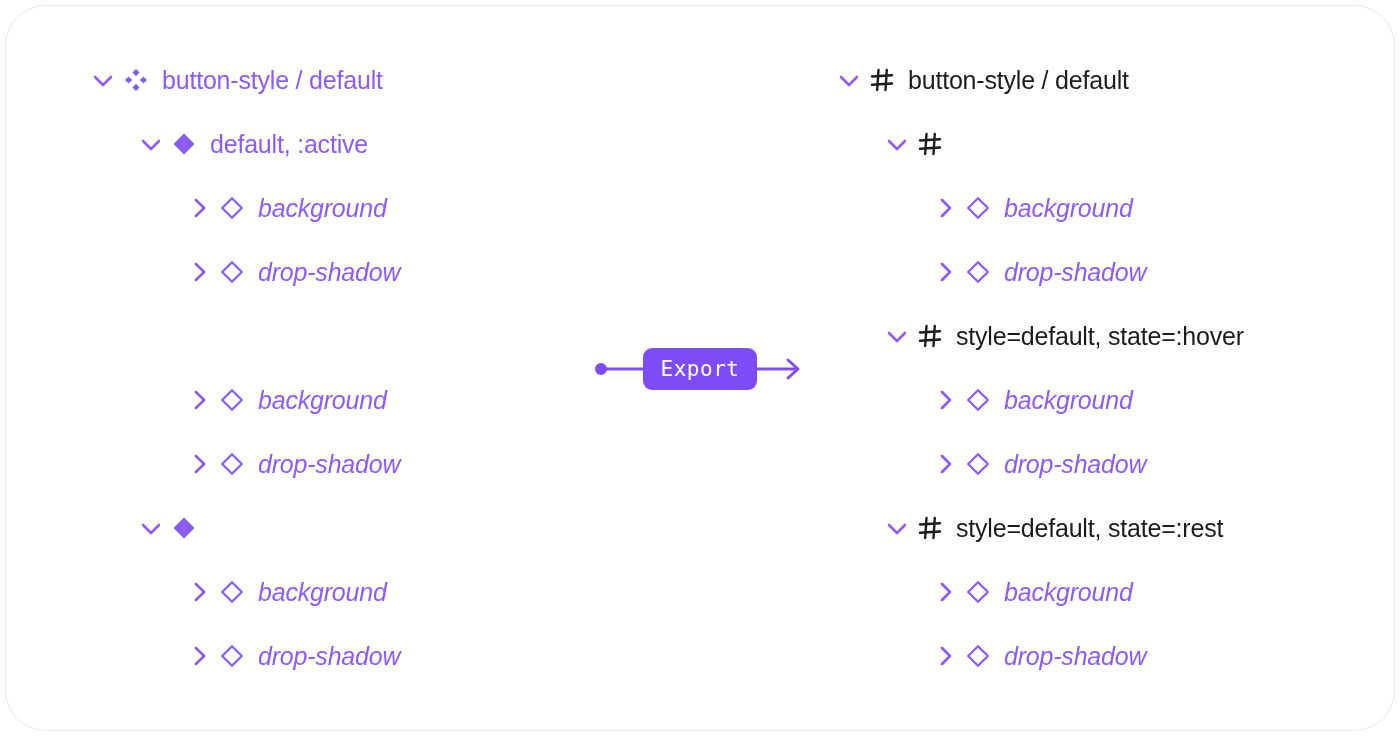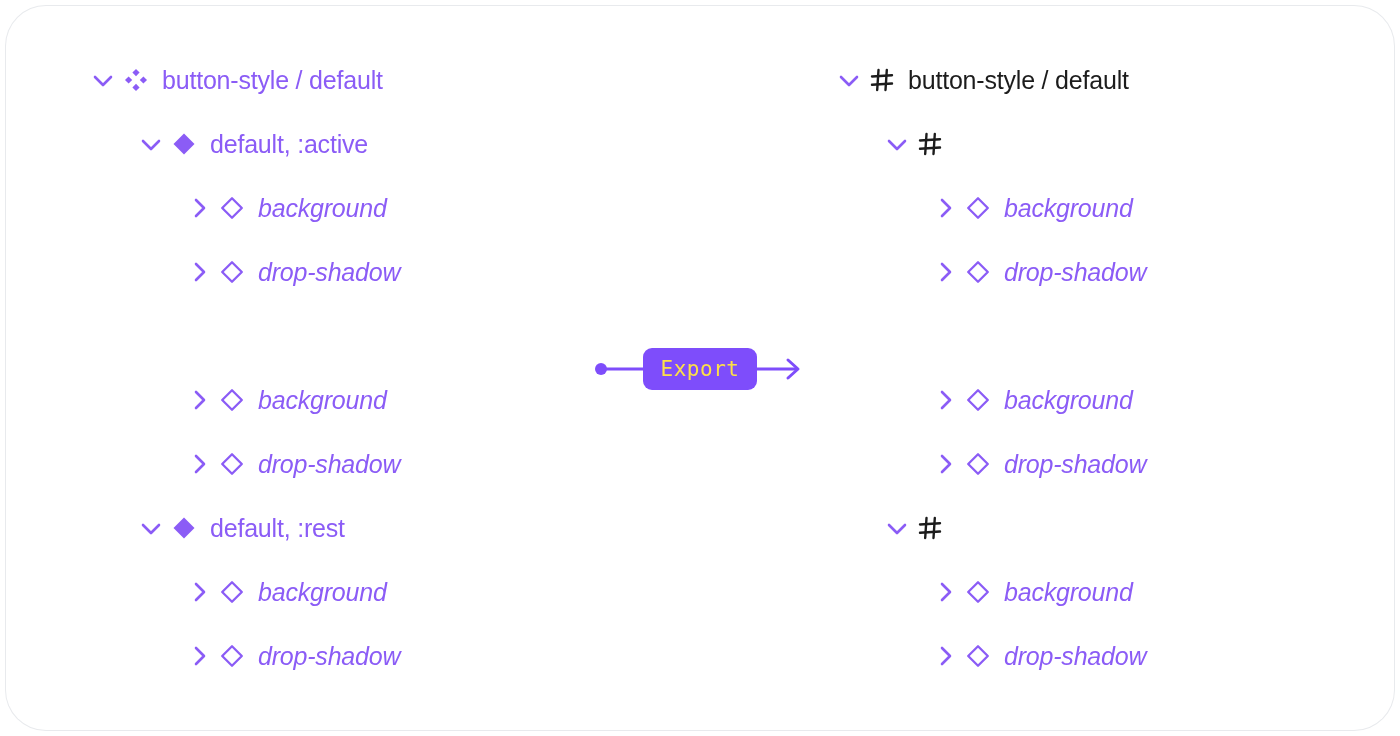--- a/index.html
+++ b/index.html
@@ -100,21 +100,21 @@
     position: absolute;
     left: 53px;
     top: 8px;
     width: 114px;
     height: 42px;
     background: #7e4dfb;
     border-radius: 9px;
     display: flex;
     align-items: center;
     justify-content: center;
-    color: #fde047;
+    color: #ffffff;
     font-family: "DejaVu Sans Mono", "Liberation Mono", monospace;
     font-size: 21px;
     letter-spacing: 0.5px;
     cursor: pointer;
   }
   .conn-svg {
     position: absolute;
     left: 0;
     top: 0;
   }
@@ -211,21 +211,20 @@
         <span class="twisty">
           <svg width="24" height="24" viewBox="0 0 24 24">
             <polyline points="4,9 12,17 20,9" fill="none" stroke="#8b5cf6" stroke-width="2.6" stroke-linecap="round" stroke-linejoin="round"></polyline>
           </svg>
         </span>
         <span class="icon-slot">
           <svg width="24" height="24" viewBox="0 0 24 24">
             <path d="M12 1.5 L22.5 12 L12 22.5 L1.5 12 Z" fill="#8b5cf6"></path>
           </svg>
         </span>
-        <span class="row-label purple">default, :rest</span>
       </div>
       <div class="row lvl2" style="top:575px">
         <span class="twisty">
           <svg width="24" height="24" viewBox="0 0 24 24">
             <polyline points="9,4 17,12 9,20" fill="none" stroke="#8b5cf6" stroke-width="2.6" stroke-linecap="round" stroke-linejoin="round"></polyline>
           </svg>
         </span>
         <span class="icon-slot">
           <svg width="24" height="24" viewBox="0 0 24 24">
             <path d="M12 2.2 L21.8 12 L12 21.8 L2.2 12 Z" fill="none" stroke="#8b5cf6" stroke-width="2.3" stroke-linejoin="round"></path>
@@ -302,62 +301,81 @@
             <polyline points="9,4 17,12 9,20" fill="none" stroke="#8b5cf6" stroke-width="2.6" stroke-linecap="round" stroke-linejoin="round"></polyline>
           </svg>
         </span>
         <span class="icon-slot">
           <svg width="24" height="24" viewBox="0 0 24 24">
             <path d="M12 2.2 L21.8 12 L12 21.8 L2.2 12 Z" fill="none" stroke="#8b5cf6" stroke-width="2.3" stroke-linejoin="round"></path>
           </svg>
         </span>
         <span class="row-label purple">drop-shadow</span>
       </div>
-      <div class="row lvl2" style="top:383px">
-        <span class="twisty">
-          <svg width="24" height="24" viewBox="0 0 24 24">
-            <polyline points="9,4 17,12 9,20" fill="none" stroke="#8b5cf6" stroke-width="2.6" stroke-linecap="round" stroke-linejoin="round"></polyline>
-          </svg>
-        </span>
-        <span class="icon-slot">
-          <svg width="24" height="24" viewBox="0 0 24 24">
-            <path d="M12 2.2 L21.8 12 L12 21.8 L2.2 12 Z" fill="none" stroke="#8b5cf6" stroke-width="2.3" stroke-linejoin="round"></path>
-          </svg>
-        </span>
-        <span class="row-label purple">background</span>
-      </div>
-      <div class="row lvl2" style="top:447px">
-        <span class="twisty">
-          <svg width="24" height="24" viewBox="0 0 24 24">
-            <polyline points="9,4 17,12 9,20" fill="none" stroke="#8b5cf6" stroke-width="2.6" stroke-linecap="round" stroke-linejoin="round"></polyline>
-          </svg>
-        </span>
-        <span class="icon-slot">
-          <svg width="24" height="24" viewBox="0 0 24 24">
-            <path d="M12 2.2 L21.8 12 L12 21.8 L2.2 12 Z" fill="none" stroke="#8b5cf6" stroke-width="2.3" stroke-linejoin="round"></path>
-          </svg>
-        </span>
-        <span class="row-label purple">drop-shadow</span>
-      </div>
-      <div class="row lvl1" style="top:511px">
+      <div class="row lvl1" style="top:319px">
         <span class="twisty">
           <svg width="24" height="24" viewBox="0 0 24 24">
             <polyline points="4,9 12,17 20,9" fill="none" stroke="#8b5cf6" stroke-width="2.6" stroke-linecap="round" stroke-linejoin="round"></polyline>
           </svg>
         </span>
         <span class="icon-slot">
           <svg width="24" height="24" viewBox="0 0 24 24">
             <g stroke="#1c1c1c" stroke-width="2.4" stroke-linecap="round">
               <line x1="8.5" y1="2" x2="7.2" y2="22"></line>
               <line x1="16.8" y1="2" x2="15.5" y2="22"></line>
               <line x1="2" y1="8.5" x2="22" y2="7.2"></line>
               <line x1="2" y1="16.8" x2="22" y2="15.5"></line>
             </g>
           </svg>
         </span>
+        <span class="row-label dark">style=default, state=:hover</span>
+      </div>
+      <div class="row lvl2" style="top:383px">
+        <span class="twisty">
+          <svg width="24" height="24" viewBox="0 0 24 24">
+            <polyline points="9,4 17,12 9,20" fill="none" stroke="#8b5cf6" stroke-width="2.6" stroke-linecap="round" stroke-linejoin="round"></polyline>
+          </svg>
+        </span>
+        <span class="icon-slot">
+          <svg width="24" height="24" viewBox="0 0 24 24">
+            <path d="M12 2.2 L21.8 12 L12 21.8 L2.2 12 Z" fill="none" stroke="#8b5cf6" stroke-width="2.3" stroke-linejoin="round"></path>
+          </svg>
+        </span>
+        <span class="row-label purple">background</span>
+      </div>
+      <div class="row lvl2" style="top:447px">
+        <span class="twisty">
+          <svg width="24" height="24" viewBox="0 0 24 24">
+            <polyline points="9,4 17,12 9,20" fill="none" stroke="#8b5cf6" stroke-width="2.6" stroke-linecap="round" stroke-linejoin="round"></polyline>
+          </svg>
+        </span>
+        <span class="icon-slot">
+          <svg width="24" height="24" viewBox="0 0 24 24">
+            <path d="M12 2.2 L21.8 12 L12 21.8 L2.2 12 Z" fill="none" stroke="#8b5cf6" stroke-width="2.3" stroke-linejoin="round"></path>
+          </svg>
+        </span>
+        <span class="row-label purple">drop-shadow</span>
+      </div>
+      <div class="row lvl1" style="top:511px">
+        <span class="twisty">
+          <svg width="24" height="24" viewBox="0 0 24 24">
+            <polyline points="4,9 12,17 20,9" fill="none" stroke="#8b5cf6" stroke-width="2.6" stroke-linecap="round" stroke-linejoin="round"></polyline>
+          </svg>
+        </span>
+        <span class="icon-slot">
+          <svg width="24" height="24" viewBox="0 0 24 24">
+            <g stroke="#1c1c1c" stroke-width="2.4" stroke-linecap="round">
+              <line x1="8.5" y1="2" x2="7.2" y2="22"></line>
+              <line x1="16.8" y1="2" x2="15.5" y2="22"></line>
+              <line x1="2" y1="8.5" x2="22" y2="7.2"></line>
+              <line x1="2" y1="16.8" x2="22" y2="15.5"></line>
+            </g>
+          </svg>
+        </span>
+        <span class="row-label dark">style=default, state=:rest</span>
       </div>
       <div class="row lvl2" style="top:575px">
         <span class="twisty">
           <svg width="24" height="24" viewBox="0 0 24 24">
             <polyline points="9,4 17,12 9,20" fill="none" stroke="#8b5cf6" stroke-width="2.6" stroke-linecap="round" stroke-linejoin="round"></polyline>
           </svg>
         </span>
         <span class="icon-slot">
           <svg width="24" height="24" viewBox="0 0 24 24">
             <path d="M12 2.2 L21.8 12 L12 21.8 L2.2 12 Z" fill="none" stroke="#8b5cf6" stroke-width="2.3" stroke-linejoin="round"></path>

